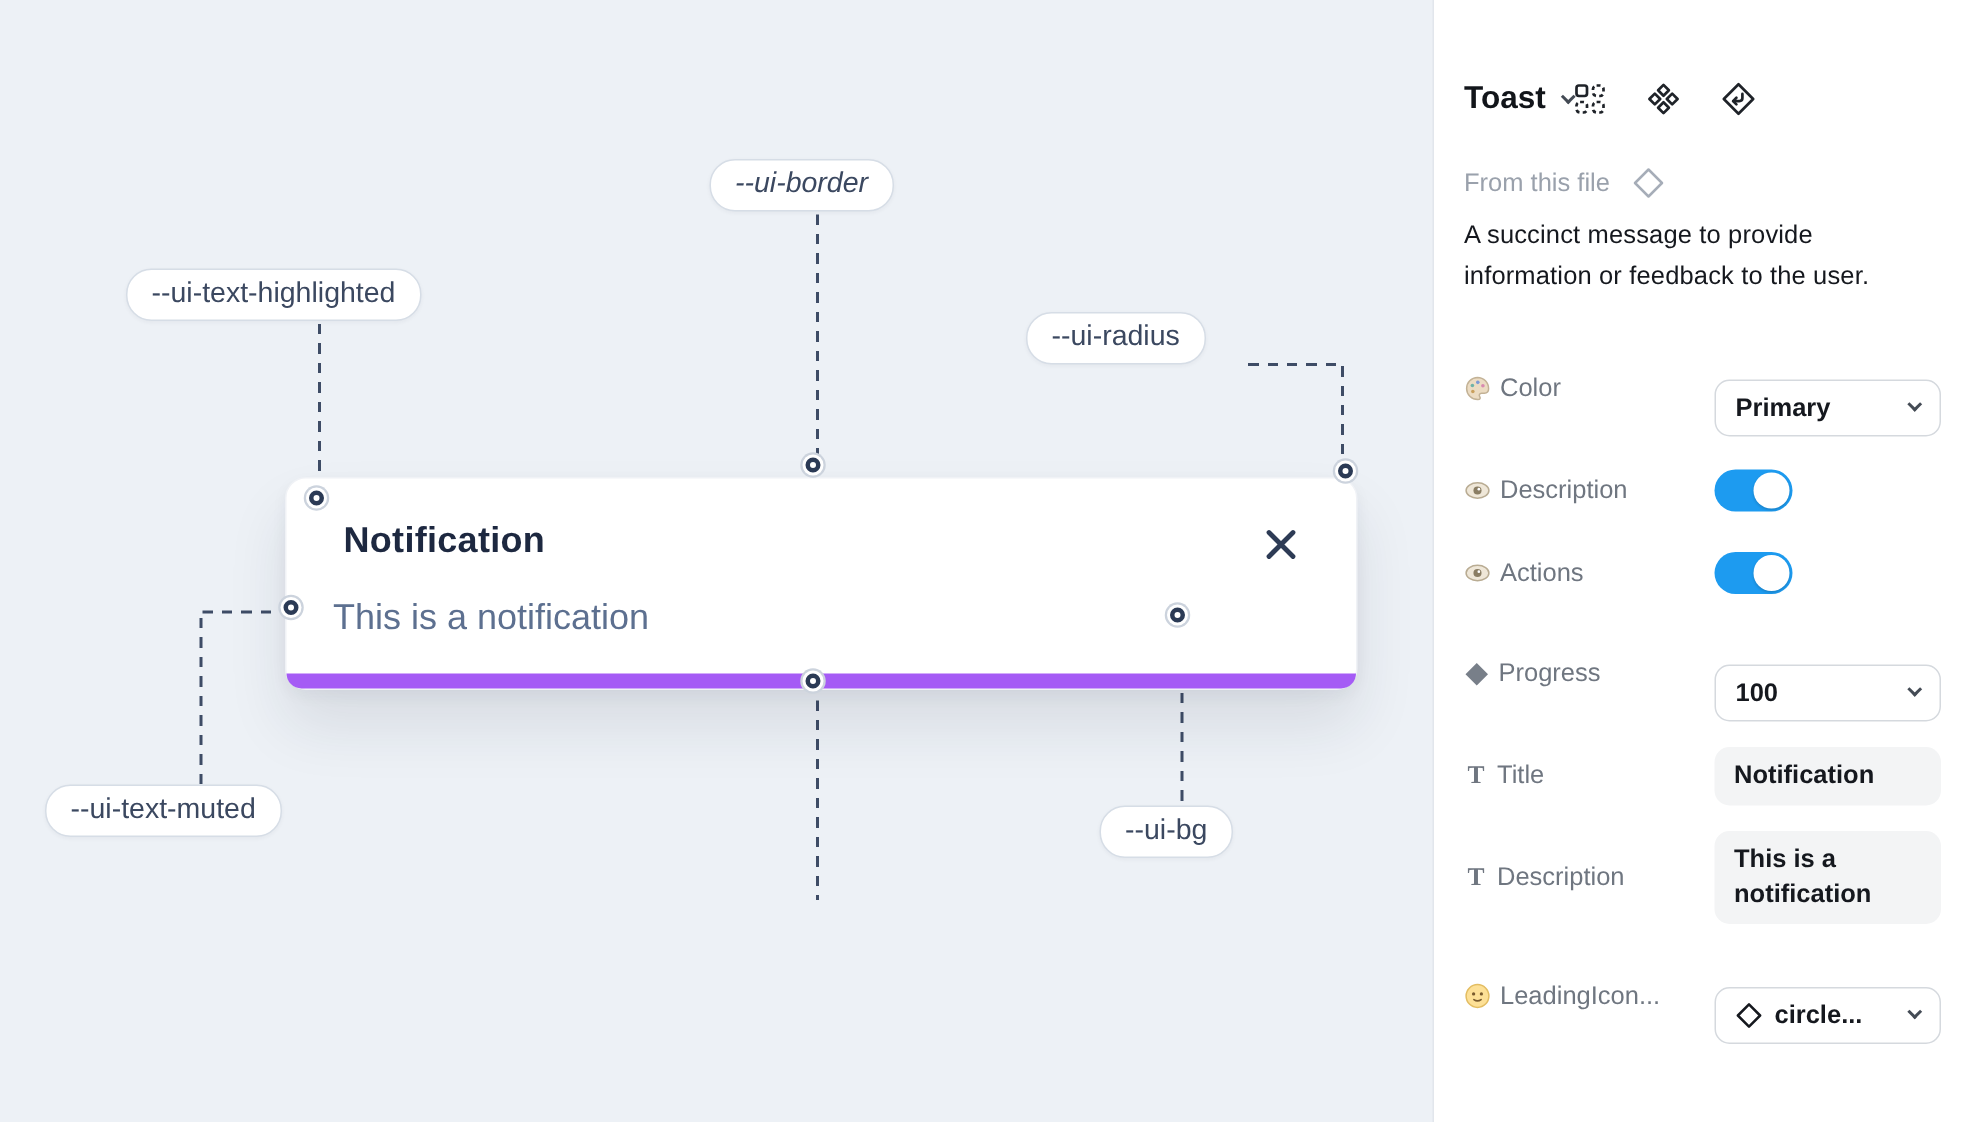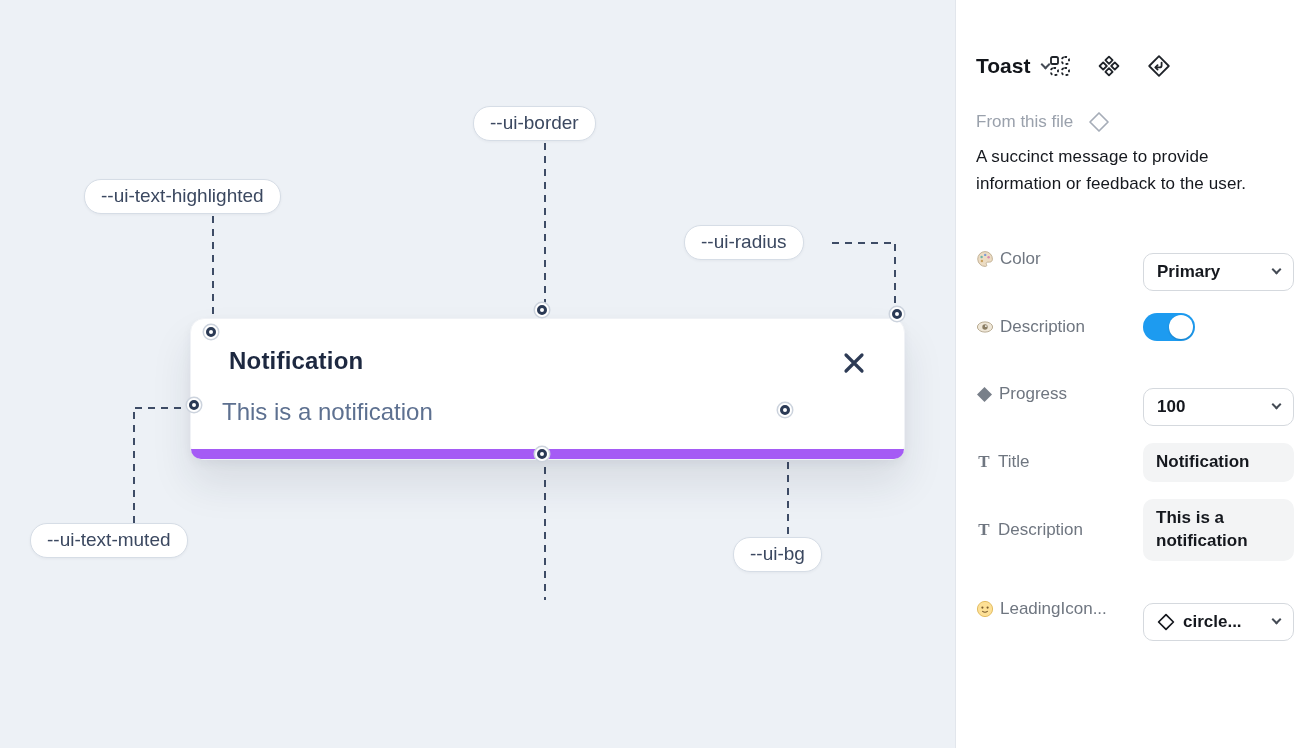--- a/index.html
+++ b/index.html
@@ -14,22 +14,22 @@
            box-shadow:0 24px 40px rgba(30,41,59,.10), 0 4px 10px rgba(30,41,59,.05); }
   .toast-title { position:absolute; left:38px; top:28px; font-size:24px; font-weight:700; color:#1d2840; letter-spacing:.2px; }
   .toast-desc  { position:absolute; left:31px; top:79px; font-size:24px; font-weight:400; color:#5d7090; }
   .toast-close { position:absolute; right:38px; top:32px; width:24px; height:24px; cursor:pointer; }
   .toast-bar   { position:absolute; left:0; right:0; bottom:0; height:10px; background:#a55bf5; border-radius:0 0 13px 13px; }
 
   .pill { position:absolute; background:#fff; border:1px solid #d6dde6; border-radius:17px;
           padding:5px 16px 6px; font-size:19px; color:#3b4860; white-space:nowrap;
           box-shadow:0 1px 3px rgba(30,41,59,.05); }
   .pill-highlighted { left:84px;  top:179px; }
-  .pill-border      { left:473px; top:106px; }
-  .pill-radius      { left:684px; top:225px; }
+  .pill-border      { left:473px; top:106px;font-style:italic; }
+  .pill-radius      { left:684px; top:208px; }
   .pill-muted       { left:30px;  top:523px; }
   .pill-primary     { left:458px; top:600px; }
   .pill-bg          { left:733px; top:537px; }
 
   .dv { position:absolute; width:2px;  background:repeating-linear-gradient(to bottom, #3e4c66 0 7px, transparent 7px 13px); }
   .dh { position:absolute; height:2px; background:repeating-linear-gradient(to right,  #3e4c66 0 7px, transparent 7px 13px); }
 
   .node { position:absolute; width:10px; height:10px; background:#fff; border:3px solid #2b3a55;
           border-radius:50%; box-shadow:0 0 0 2px #ffffff, 0 0 0 3.5px #ccd3dd; }
 
@@ -175,20 +175,33 @@
             <circle cx="9" cy="9" r="2.7" fill="#8a7d63"></circle>
               <circle cx="9.9" cy="8.1" r="0.9" fill="#fff"></circle>
           </svg>
           <span>Description</span>
         </div>
         <div class="toggle">
             <div class="knob"></div>
           </div>
       </div>
 
+      <div class="prop-row">
+        <div class="prop-label">
+          <svg width="18" height="18" viewBox="0 0 18 18">
+            <ellipse cx="9" cy="9" rx="7.6" ry="5.1" fill="#efe7d8" stroke="#b9ac93" stroke-width="1"></ellipse>
+            <circle cx="9" cy="9" r="2.7" fill="#8a7d63"></circle>
+              <circle cx="9.9" cy="8.1" r="0.9" fill="#fff"></circle>
+          </svg>
+          <span>Actions</span>
+        </div>
+        <div class="toggle">
+            <div class="knob"></div>
+          </div>
+      </div>
 
       <div class="prop-row">
         <div class="prop-label">
           <svg width="17" height="17" viewBox="0 0 17 17">
             <path d="M8.5 1 L16 8.5 L8.5 16 L1 8.5 Z" fill="#787f89"></path>
           </svg>
           <span>Progress</span>
         </div>
         <div class="select">
           <span>100</span>

